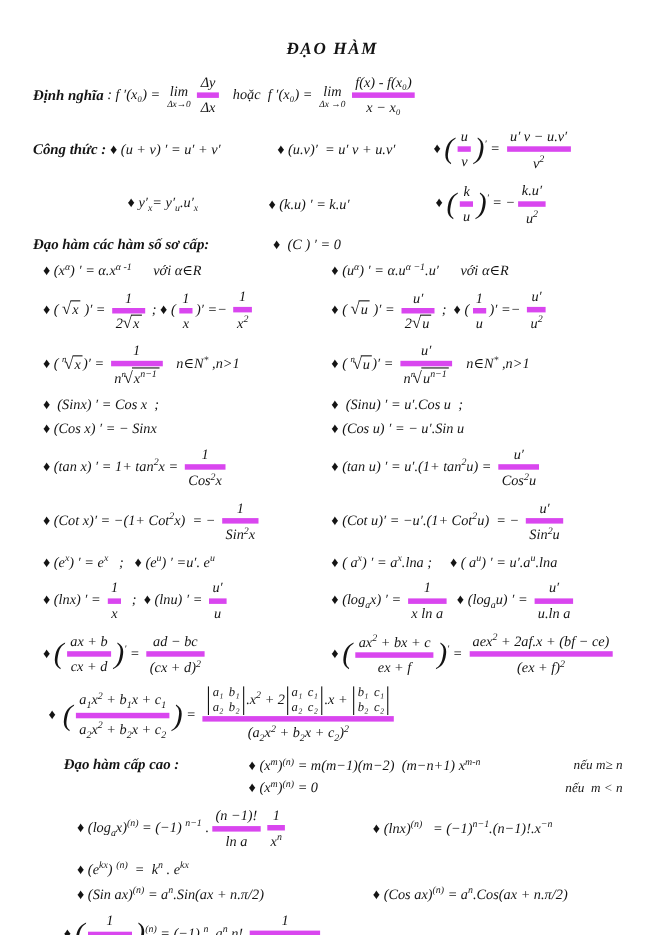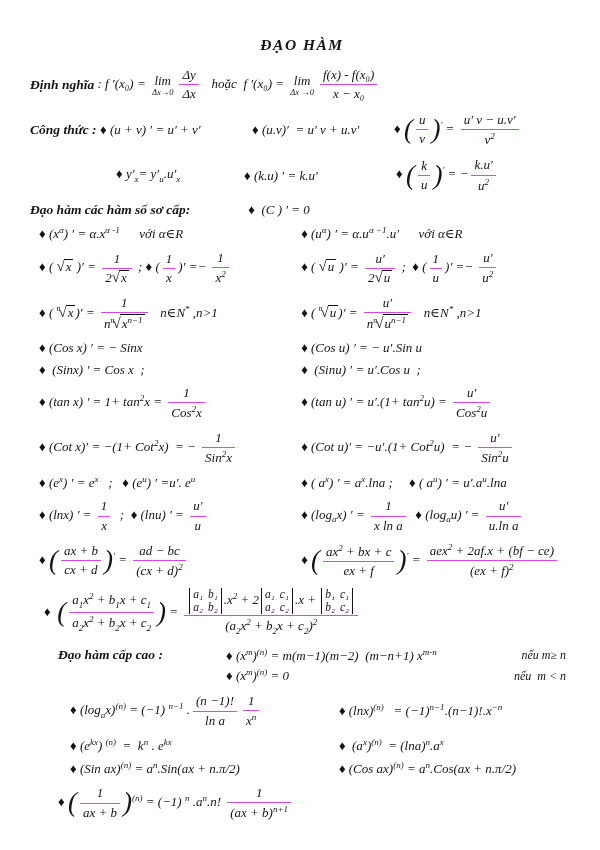--- a/index.html
+++ b/index.html
@@ -6,21 +6,21 @@
   body{width:600px;height:850px;background:#fff;overflow:hidden;
        font-family:"Liberation Serif","DejaVu Serif",serif;color:#141414;}
   .page{padding:36px 26px 0 30px;font-style:italic;}
   .title{text-align:center;font-weight:bold;font-size:15.5px;letter-spacing:1.5px;margin-bottom:12px;}
   .line{margin-bottom:7px;display:flex;align-items:center;}
   .b{font-weight:bold;font-size:13.5px;white-space:pre;}
   .m{font-size:13px;line-height:1.25;white-space:pre;}
   sup{font-size:9px;}
   sub{font-size:9px;}
   .frac{display:inline-flex;flex-direction:column;vertical-align:middle;text-align:center;margin:1px 3px;}
-  .frac>.num{display:block;border-bottom:1px solid #d946ef;padding:0 3px 1px;}
+  .frac>.num{display:block;border-bottom:5px solid #d946ef;padding:0 3px 1px;}
   .frac>.den{display:block;padding:1px 3px 0;}
   .lim{display:inline-flex;flex-direction:column;align-items:center;vertical-align:middle;line-height:1;margin:0 3px;}
   .lim>.l2{font-size:8.5px;margin-top:1px;}
   .sqrt{white-space:nowrap;}
   .sqrt>.ri{font-size:8px;vertical-align:super;margin-right:-2px;}
   .sqrt>.rs{font-size:15px;line-height:1;}
   .sqrt>.rc{display:inline-block;border-top:1px solid #141414;padding:0 2px;margin-left:-1px;line-height:1.15;}
   .par{display:inline-flex;align-items:center;vertical-align:middle;}
   .par>.pp{font-size:27px;line-height:.8;font-weight:400;}
   .det{display:inline-grid;grid-template-columns:auto auto;column-gap:5px;padding:0 3px;
@@ -81,26 +81,26 @@
       </div>
       <div class="grow ">
         <span class="m">♦ ( <span class="sqrt"><span class="rs">√</span><span class="rc">x</span></span> )′ = <span class="frac"><span class="num">1</span><span class="den">2<span class="sqrt"><span class="rs">√</span><span class="rc">x</span></span></span></span> ; ♦ (<span class="frac"><span class="num">1</span><span class="den">x</span></span>)′ =− <span class="frac"><span class="num">1</span><span class="den">x<sup>2</sup></span></span></span>
         <span class="m">♦ ( <span class="sqrt"><span class="rs">√</span><span class="rc">u</span></span> )′ = <span class="frac"><span class="num">u′</span><span class="den">2<span class="sqrt"><span class="rs">√</span><span class="rc">u</span></span></span></span> ;  ♦ (<span class="frac"><span class="num">1</span><span class="den">u</span></span>)′ =− <span class="frac"><span class="num">u′</span><span class="den">u<sup>2</sup></span></span></span>
       </div>
       <div class="grow ">
         <span class="m">♦ ( <span class="sqrt"><sup class="ri">n</sup><span class="rs">√</span><span class="rc">x</span></span>)′ = <span class="frac"><span class="num">1</span><span class="den">n<span class="sqrt"><sup class="ri">n</sup><span class="rs">√</span><span class="rc">x<sup>n−1</sup></span></span></span></span>   n∈N<sup>*</sup> ,n&gt;1</span>
         <span class="m">♦ ( <span class="sqrt"><sup class="ri">n</sup><span class="rs">√</span><span class="rc">u</span></span>)′ = <span class="frac"><span class="num">u′</span><span class="den">n<span class="sqrt"><sup class="ri">n</sup><span class="rs">√</span><span class="rc">u<sup>n−1</sup></span></span></span></span>   n∈N<sup>*</sup> ,n&gt;1</span>
       </div>
       <div class="grow ">
+        <span class="m">♦  (Sinx) ′ = Cos x  ;</span>
+        <span class="m">♦  (Sinu) ′ = u′.Cos u  ;</span>
+      </div>
+      <div class="grow ">
         <span class="m">♦ (Cos x) ′ = − Sinx</span>
         <span class="m">♦ (Cos u) ′ = − u′.Sin u</span>
-      </div>
-      <div class="grow ">
-        <span class="m">♦  (Sinx) ′ = Cos x  ;</span>
-        <span class="m">♦  (Sinu) ′ = u′.Cos u  ;</span>
       </div>
       <div class="grow ">
         <span class="m">♦ (tan x) ′ = 1+ tan<sup>2</sup>x = <span class="frac"><span class="num">1</span><span class="den">Cos<sup>2</sup>x</span></span></span>
         <span class="m">♦ (tan u) ′ = u′.(1+ tan<sup>2</sup>u) = <span class="frac"><span class="num">u′</span><span class="den">Cos<sup>2</sup>u</span></span></span>
       </div>
       <div class="grow ">
         <span class="m">♦ (Cot x)′ = −(1+ Cot<sup>2</sup>x)  = − <span class="frac"><span class="num">1</span><span class="den">Sin<sup>2</sup>x</span></span></span>
         <span class="m">♦ (Cot u)′ = −u′.(1+ Cot<sup>2</sup>u)  = − <span class="frac"><span class="num">u′</span><span class="den">Sin<sup>2</sup>u</span></span></span>
       </div>
       <div class="grow ">
@@ -135,21 +135,20 @@
     </span>
   </div>
 
   <div class="ccwrap">
       <div class="grow ccgrid">
         <span class="m">♦ (log<sub>a</sub>x)<sup>(n)</sup> = (−1) <sup>n−1</sup> .<span class="frac"><span class="num">(n −1)!</span><span class="den">ln a</span></span><span class="frac"><span class="num">1</span><span class="den">x<sup>n</sup></span></span></span>
         <span class="m">♦ (lnx)<sup>(n)</sup>   = (−1)<sup>n−1</sup>.(n−1)!.x<sup>−n</sup></span>
       </div>
       <div class="grow ccgrid">
         <span class="m">♦ (e<sup>kx</sup>) <sup>(n)</sup>  =  k<sup>n</sup> . e<sup>kx</sup></span>
-        <span class="m">♦  (a<sup>x</sup>)<sup>(n)</sup>  = (lna)<sup>n</sup>.a<sup>x</sup></span>
       </div>
       <div class="grow ccgrid">
         <span class="m">♦ (Sin ax)<sup>(n)</sup> = a<sup>n</sup>.Sin(ax + n.π/2)</span>
         <span class="m">♦ (Cos ax)<sup>(n)</sup> = a<sup>n</sup>.Cos(ax + n.π/2)</span>
       </div>
     </div>
 
   <div class="line lastline">
     <span class="m">♦ <span class="par"><span class="pp">(</span><span class="pin"><span class="frac"><span class="num">1</span><span class="den">ax + b</span></span></span><span class="pp">)</span></span><sup>(n)</sup> = (−1) <sup>n</sup> .a<sup>n</sup>.n! <span class="frac"><span class="num">1</span><span class="den">(ax + b)<sup>n+1</sup></span></span></span>
   </div>

